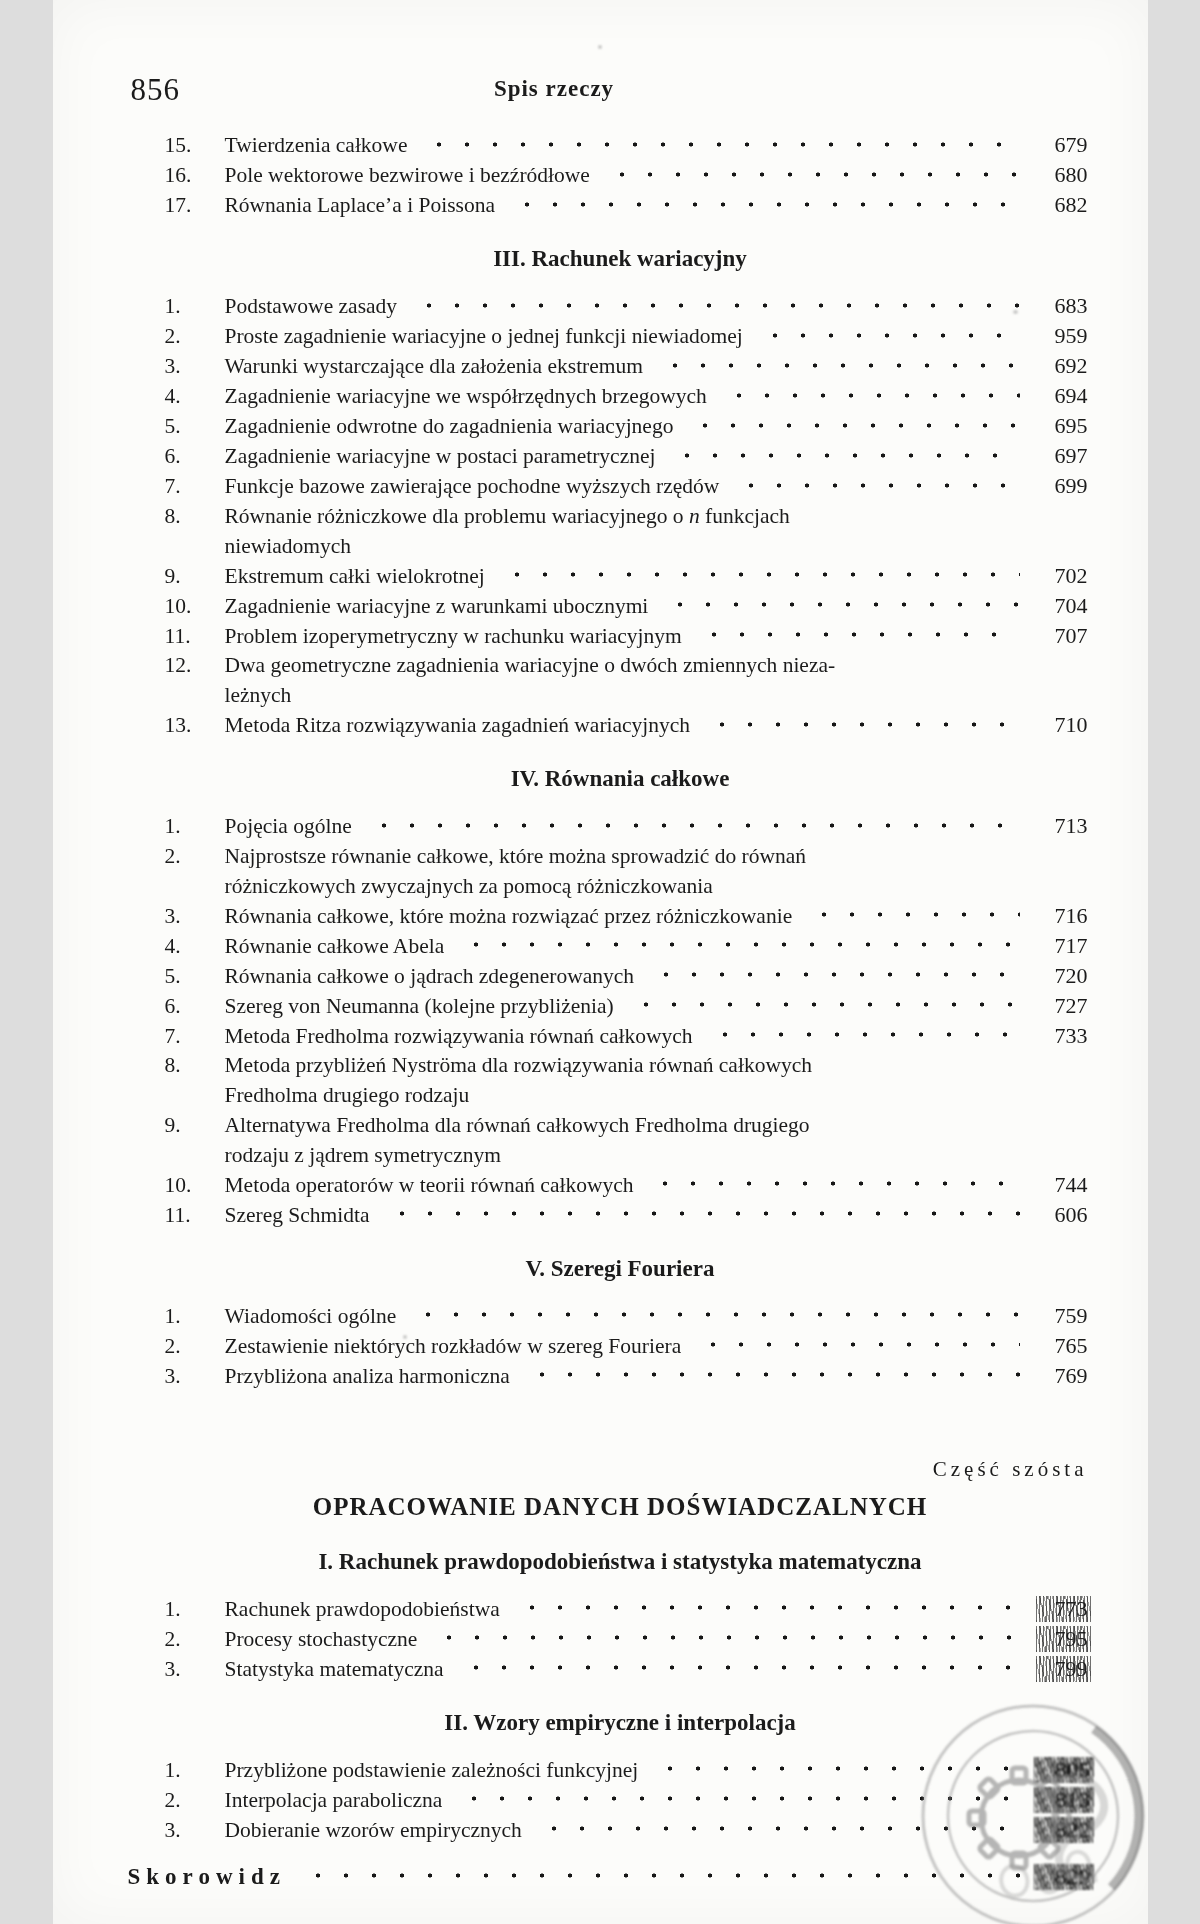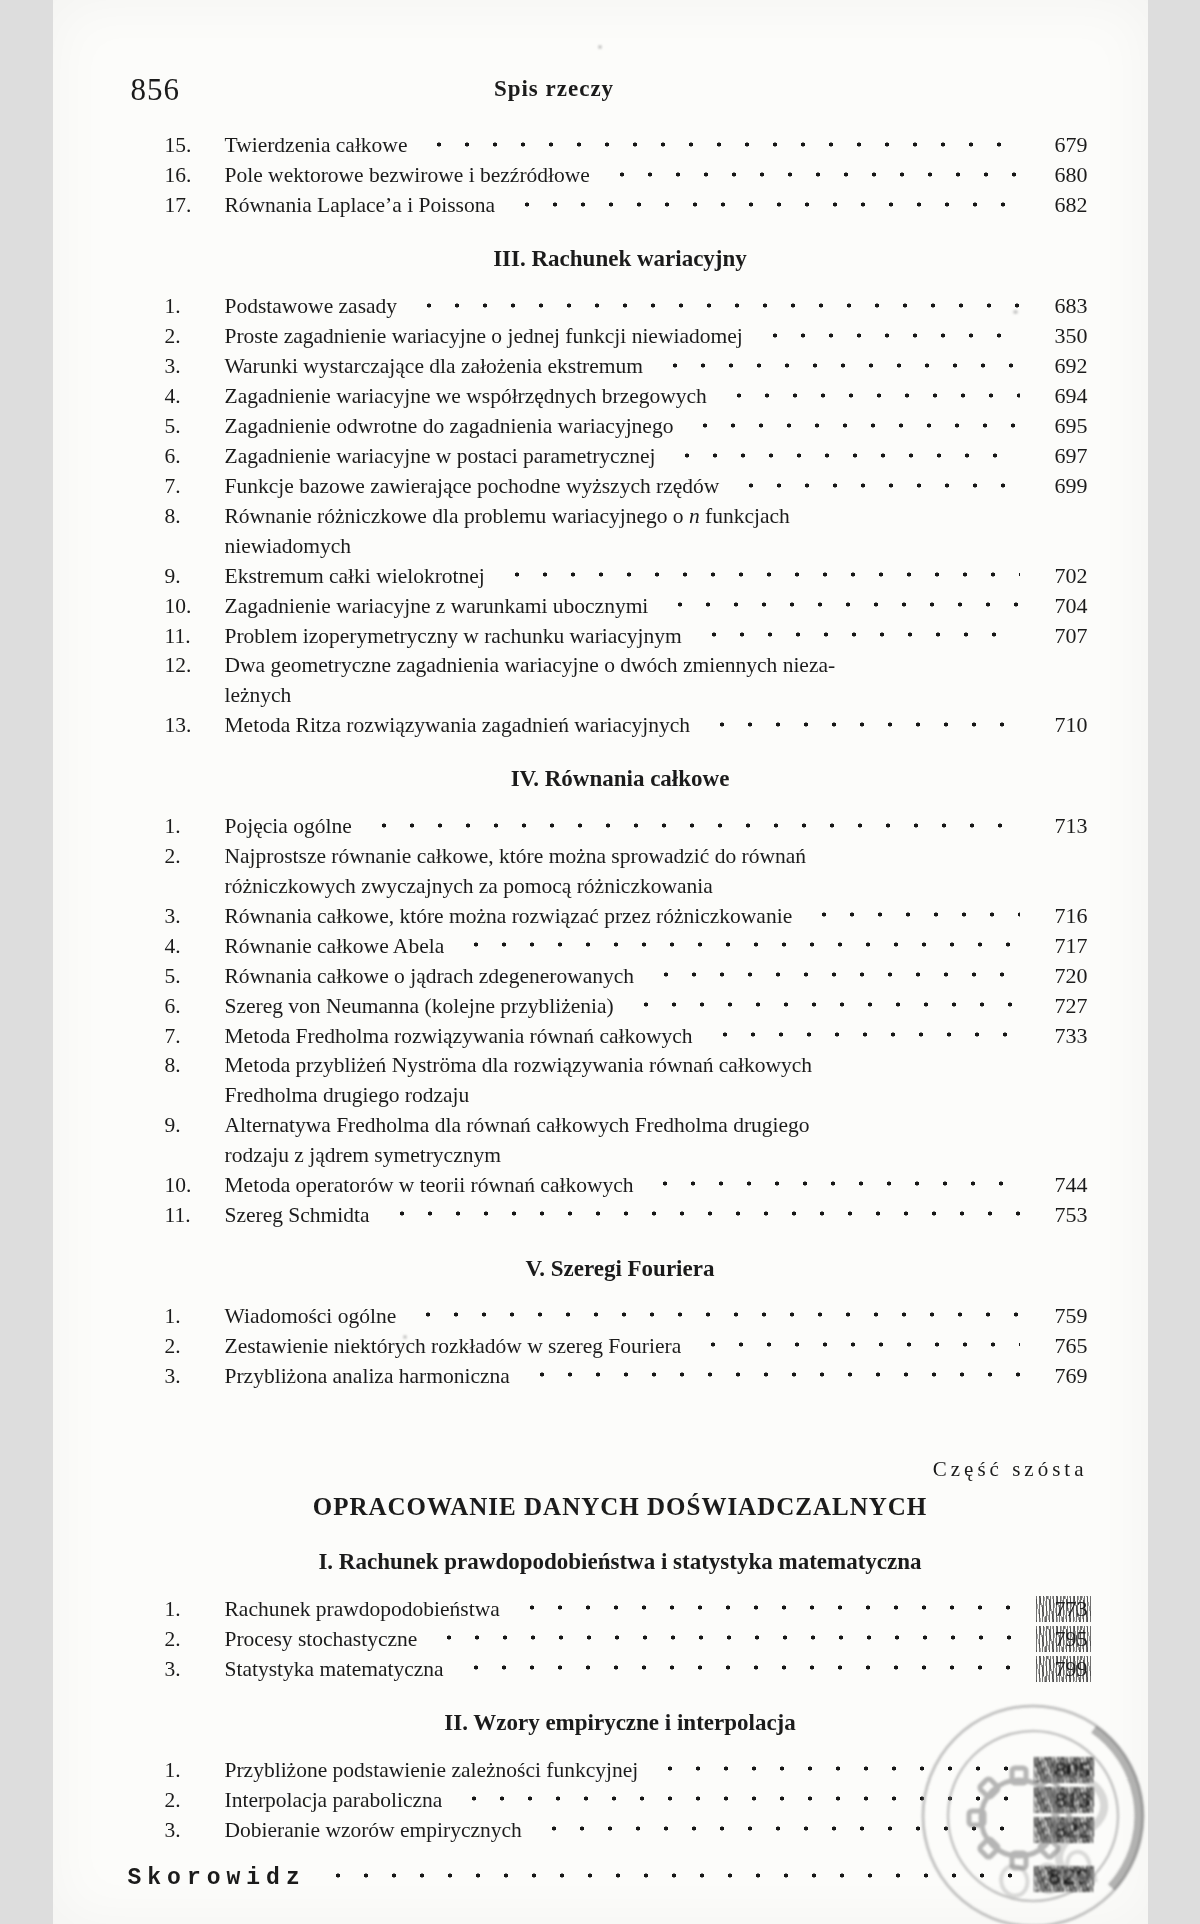--- a/index.html
+++ b/index.html
@@ -46,21 +46,21 @@
     background-image:
       repeating-linear-gradient(92deg,rgba(15,15,15,.8) 0 1.6px,rgba(0,0,0,0) 1.6px 3px),
       repeating-linear-gradient(70deg,rgba(15,15,15,.5) 0 1.2px,rgba(0,0,0,0) 1.2px 3.6px);
   }
   
   .head{text-align:center;}
   .head.section{font-weight:bold;font-size:23px;margin:24px 0 18px;}
   .head.part{font-size:21px;letter-spacing:4px;margin:64px 0 4px;text-align:right;}
   .head.part-title{font-weight:bold;font-size:25px;letter-spacing:1px;margin:8px 0 26px;}
   
-  .entry.index{margin-left:-37px;margin-top:16px;font-size:23px;font-family:Liberation Mono, monospace;}
+  .entry.index{margin-left:-37px;margin-top:16px;font-size:23px;}
   .entry.index .t{letter-spacing:6px;font-weight:bold;font-weight:600;}
   
   .speck{position:absolute;border-radius:50%;background:#8a8a8a;opacity:.45;filter:blur(1px);}
   
   .stamp{position:absolute;left:848px;top:1688px;width:270px;height:240px;pointer-events:none;}
 </style>
 </head>
 <body>
 
 <div class="page">
@@ -111,21 +111,21 @@
           <span class="pg">683</span>
         </span>
       </span>
     </div>
       <div class="entry">
       <span class="num">2.</span>
       <span class="body">
         <span class="line">
           <span class="t">Proste zagadnienie wariacyjne o jednej funkcji niewiadomej</span>
           <span class="dots"></span>
-          <span class="pg">350</span>
+          <span class="pg">959</span>
         </span>
       </span>
     </div>
       <div class="entry">
       <span class="num">3.</span>
       <span class="body">
         <span class="line">
           <span class="t">Warunki wystarczające dla założenia ekstremum</span>
           <span class="dots"></span>
           <span class="pg">692</span>
@@ -357,21 +357,21 @@
           <span class="pg">744</span>
         </span>
       </span>
     </div>
       <div class="entry">
       <span class="num">11.</span>
       <span class="body">
         <span class="line">
           <span class="t">Szereg Schmidta</span>
           <span class="dots"></span>
-          <span class="pg">753</span>
+          <span class="pg">606</span>
         </span>
       </span>
     </div>
       <div class="head section">V. Szeregi Fouriera</div>
       <div class="entry">
       <span class="num">1.</span>
       <span class="body">
         <span class="line">
           <span class="t">Wiadomości ogólne</span>
           <span class="dots"></span>

